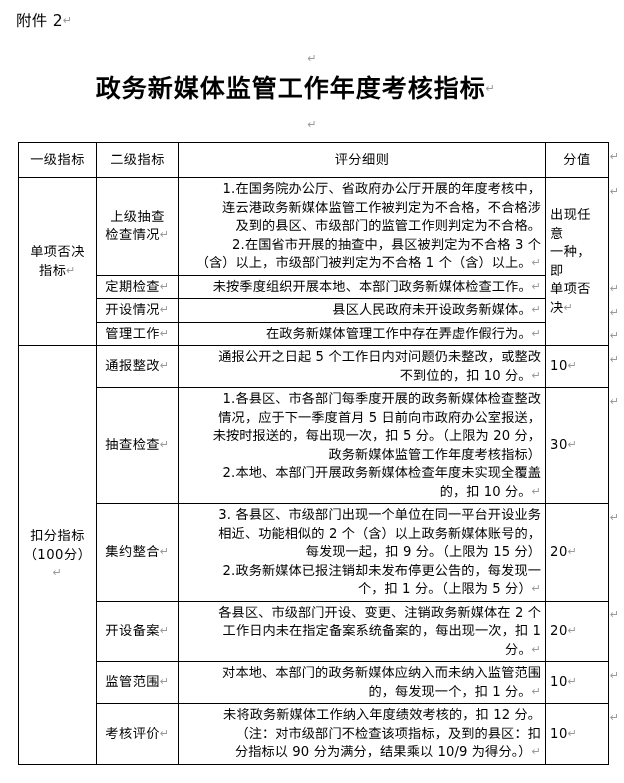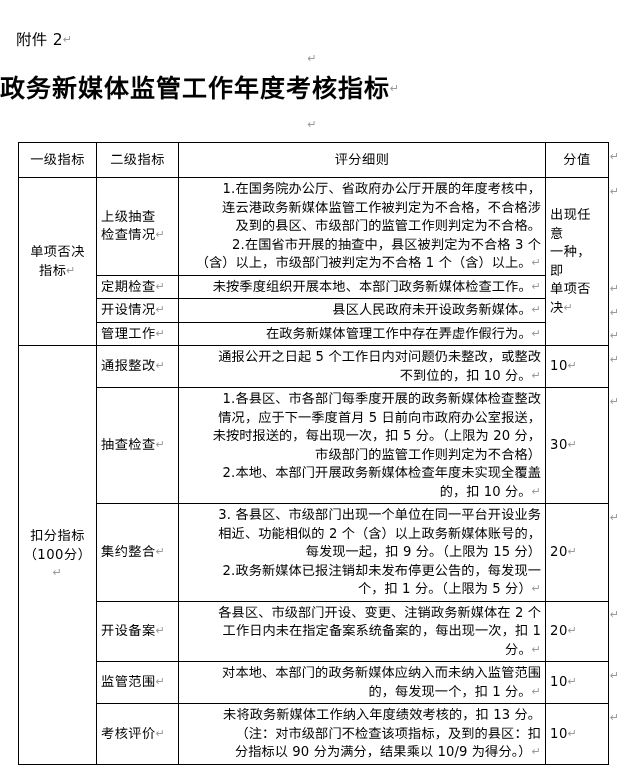--- a/index.html
+++ b/index.html
@@ -18,23 +18,23 @@
     position:relative;
     width:624px;
     height:783px;
     box-sizing:border-box;
   }
 
   
   .attach-line{
     position:absolute;
     left:16px;
-    top:28px;
+    top:12px;
     font-size:15.5px;
-    line-height:24px;
+    line-height:18px;
     letter-spacing:0.3px;
     white-space:nowrap;
   }
   .pilcrow{
     color:#9a9a9a;
     font-size:11px;
     vertical-align:top;
     font-family:"DejaVu Sans",sans-serif;
   }
 
@@ -49,21 +49,21 @@
   }
   .mark-above-title{ top:52px; }
   .mark-below-title{ top:118px; }
 
   
   .doc-title{
     position:absolute;
     left:0;
     top:72px;
     width:496px;
-    text-align:left;
+    text-align:right;
     font-size:25px;
     font-weight:bold;
     letter-spacing:1px;
     line-height:34px;
     white-space:nowrap;
   }
   .doc-title .pilcrow{ font-weight:normal; font-size:11px; }
 
   
   .tbl-wrap{
@@ -90,20 +90,21 @@
     font-weight:bold;
     font-size:14px;
     height:30px;
     letter-spacing:0.5px;
   }
   td.lvl1{
     text-align:center;
     letter-spacing:0.5px;
   }
   td.lvl2{
+    text-align:center;
     letter-spacing:0.5px;
     white-space:nowrap;
   }
   td.detail{
     text-align:right;
     letter-spacing:0.1px;
     padding:3px 5px 3px 6px;
   }
   td.score{
     text-align:left;
@@ -222,21 +223,21 @@
             <td class="score"><span>10</span><span class="pilcrow">↵</span></td>
           </tr>
           <tr>
             <td class="lvl2">
               <span class="d-line">抽查检查<span class="pilcrow">↵</span></span>
             </td>
             <td class="detail">
               <span class="d-line">1.各县区、市各部门每季度开展的政务新媒体检查整改</span>
               <span class="d-line">情况，应于下一季度首月 5 日前向市政府办公室报送，</span>
               <span class="d-line">未按时报送的，每出现一次，扣 5 分。（上限为 20 分，</span>
-              <span class="d-line">市级部门的监管工作则判定为不合格）</span>
+              <span class="d-line">政务新媒体监管工作年度考核指标）</span>
               <span class="d-line">2.本地、本部门开展政务新媒体检查年度未实现全覆盖</span>
               <span class="d-line">的，扣 10 分。<span class="pilcrow">↵</span></span>
             </td>
             <td class="score"><span>30</span><span class="pilcrow">↵</span></td>
           </tr>
           <tr>
             <td class="lvl2">
               <span class="d-line">集约整合<span class="pilcrow">↵</span></span>
             </td>
             <td class="detail">
@@ -267,21 +268,21 @@
               <span class="d-line">对本地、本部门的政务新媒体应纳入而未纳入监管范围</span>
               <span class="d-line">的，每发现一个，扣 1 分。<span class="pilcrow">↵</span></span>
             </td>
             <td class="score"><span>10</span><span class="pilcrow">↵</span></td>
           </tr>
           <tr>
             <td class="lvl2">
               <span class="d-line">考核评价<span class="pilcrow">↵</span></span>
             </td>
             <td class="detail">
-              <span class="d-line">未将政务新媒体工作纳入年度绩效考核的，扣 13 分。</span>
+              <span class="d-line">未将政务新媒体工作纳入年度绩效考核的，扣 12 分。</span>
               <span class="d-line">（注：对市级部门不检查该项指标，及到的县区：扣</span>
               <span class="d-line">分指标以 90 分为满分，结果乘以 10/9 为得分。）<span class="pilcrow">↵</span></span>
             </td>
             <td class="score"><span>10</span><span class="pilcrow">↵</span></td>
           </tr>
         </tbody>
     </table>
   </div>
 
   <div class="right-marks" id="right-marks">

